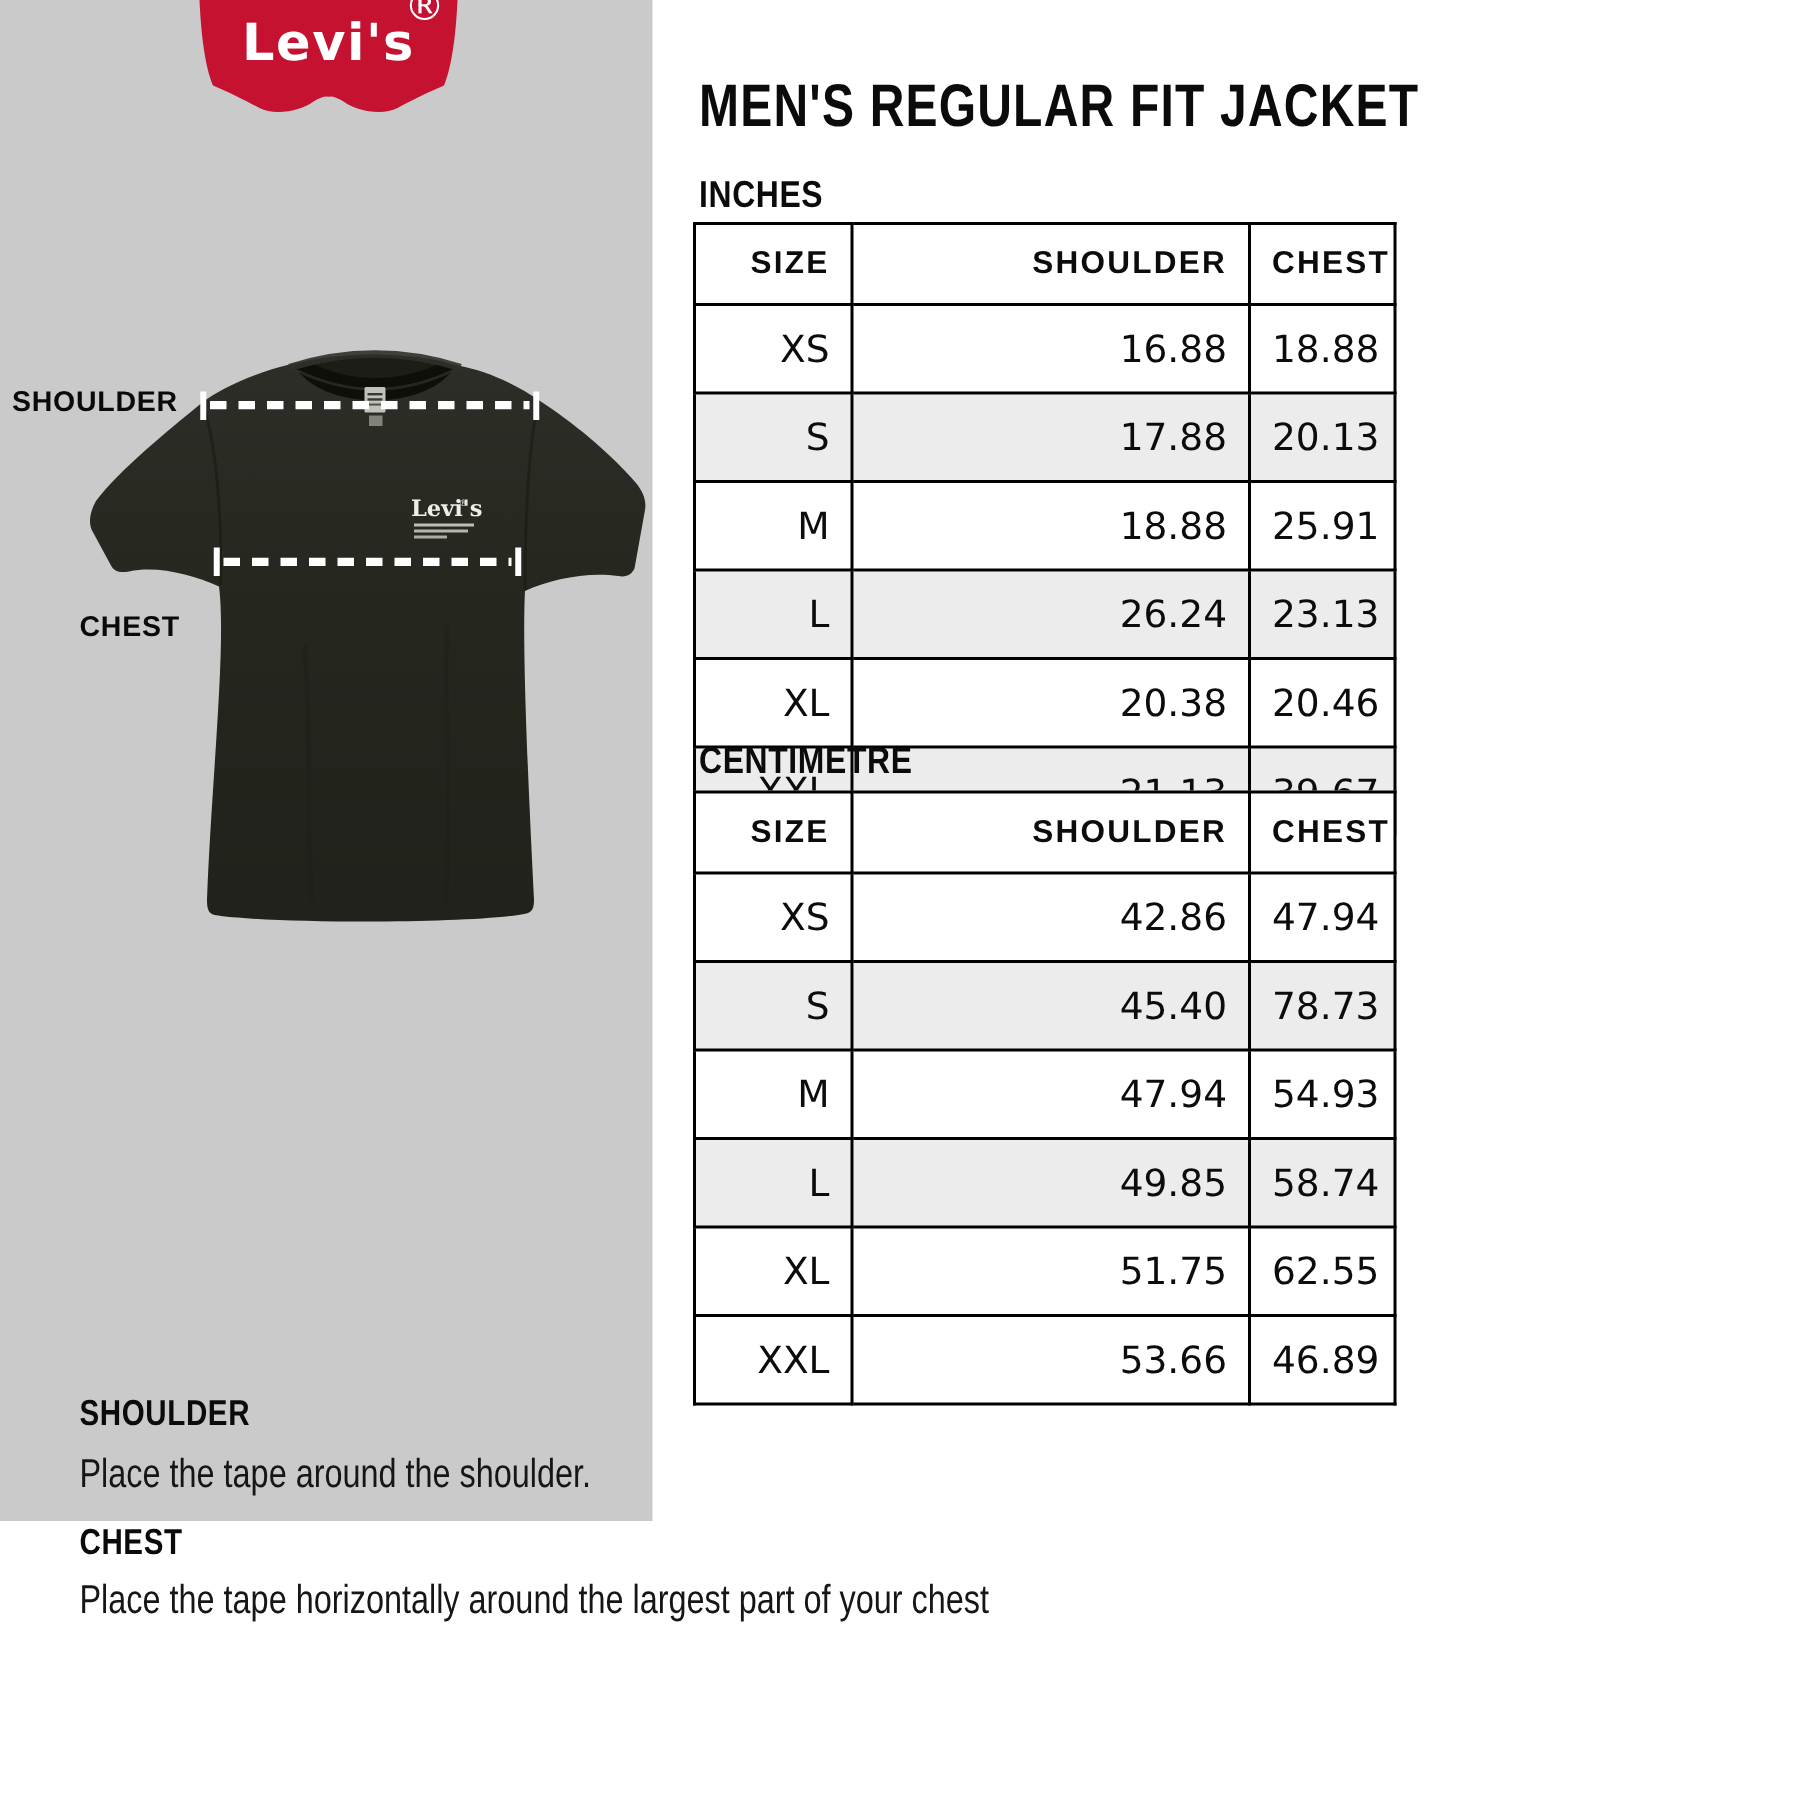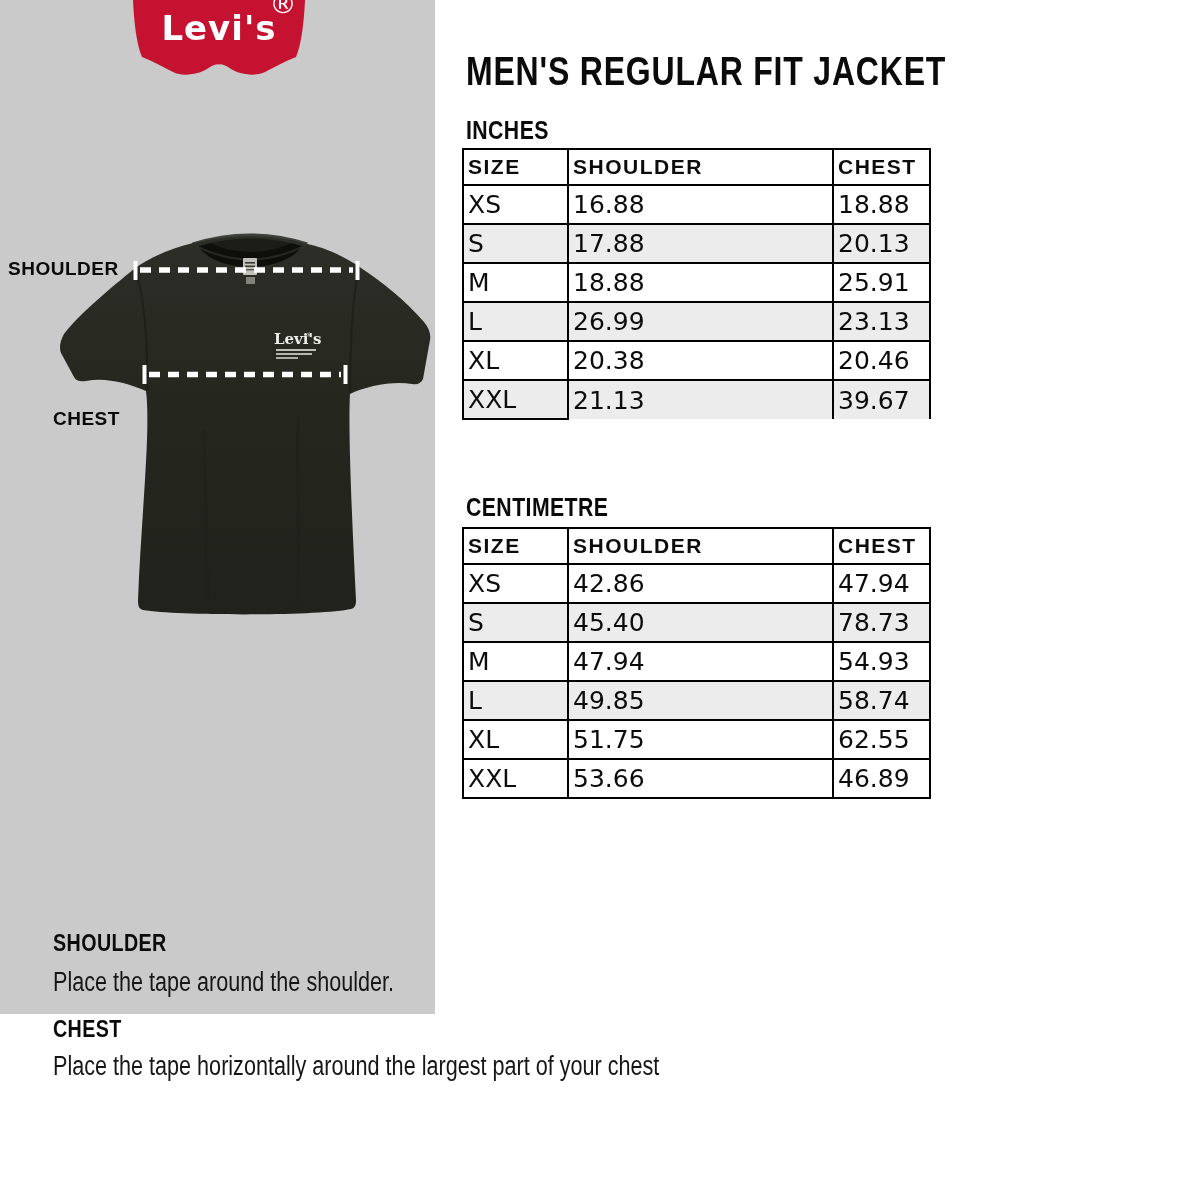--- a/index.html
+++ b/index.html
@@ -41,22 +41,22 @@
   .tbl-wrap { position:absolute; left:462px; }
   .tbl-wrap.inches { top:148px; }
   .tbl-wrap.centimetre { top:527px; }
 
   table.size-table {
     border-collapse:collapse; table-layout:fixed; width:469px;
     font-family:"DejaVu Sans", sans-serif; font-size:25px; color:#0c0c0c;
     background:#ffffff;
   }
   table.size-table th, table.size-table td {
-    border:2px solid #000; height:36px; text-align:left; vertical-align:middle;
-    padding:4px; overflow:hidden;
+    border:2px solid #000; height:36px; text-align:right; vertical-align:middle;
+    padding:14px; overflow:hidden;
   }
   table.size-table th {
     font-family:"Liberation Sans", sans-serif;
     font-size:21px; font-weight:bold; letter-spacing:1.5px;
   }
   .tbl-in tbody tr:nth-child(even) td { background:#ececec; }
   .tbl-cm tbody tr:nth-child(2) td,
   .tbl-cm tbody tr:nth-child(4) td { background:#ececec; }
   
   .tbl-in tbody tr:last-child td:nth-child(2),
@@ -200,21 +200,21 @@
           <td>17.88</td>
           <td>20.13</td>
         </tr>
         <tr>
           <td>M</td>
           <td>18.88</td>
           <td>25.91</td>
         </tr>
         <tr>
           <td>L</td>
-          <td>26.99</td>
+          <td>26.24</td>
           <td>23.13</td>
         </tr>
         <tr>
           <td>XL</td>
           <td>20.38</td>
           <td>20.46</td>
         </tr>
         <tr>
           <td>XXL</td>
           <td>21.13</td>

